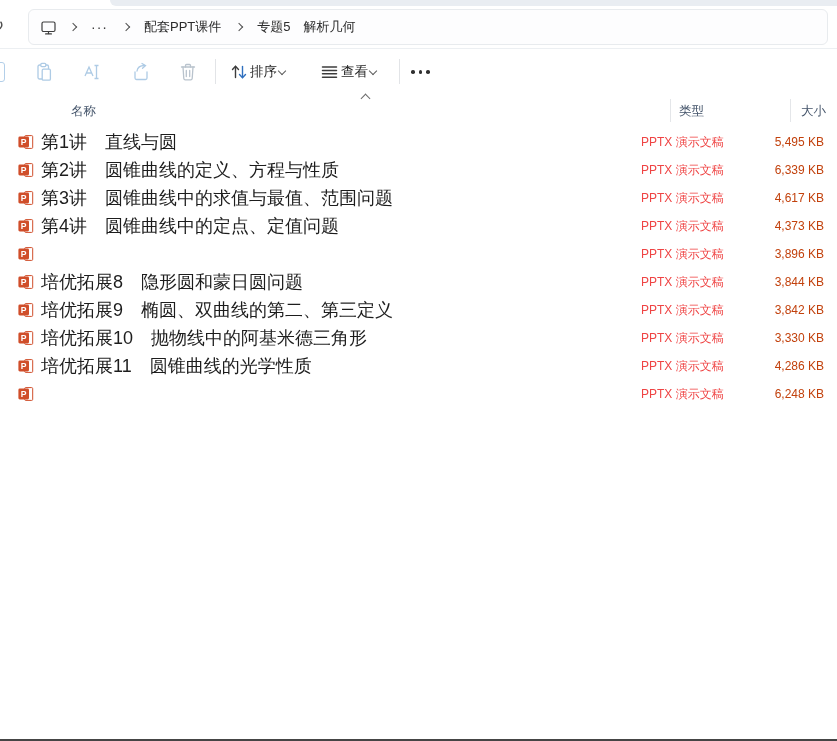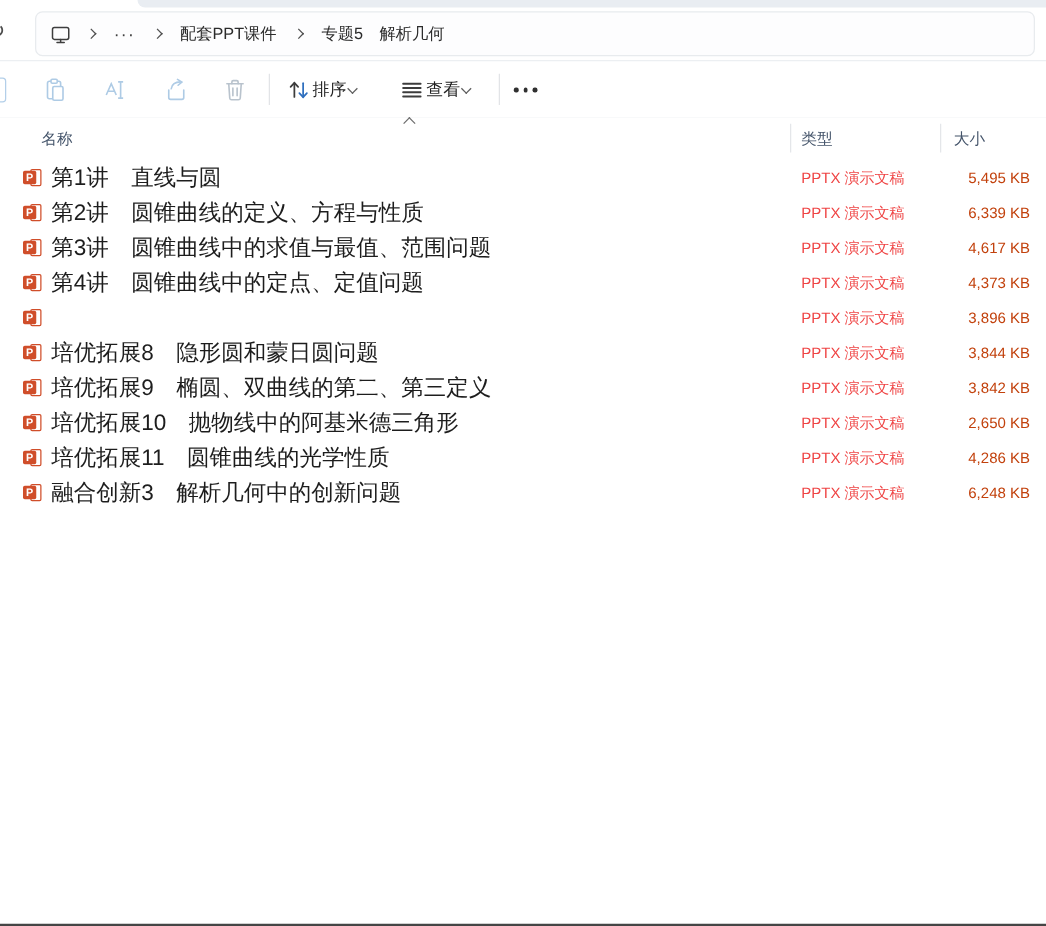--- a/index.html
+++ b/index.html
@@ -25,21 +25,21 @@
   .tb-btn{position:absolute;top:12px;width:22px;height:22px;display:flex;align-items:center;justify-content:center;}
   .tb-divider{position:absolute;top:10px;width:1px;height:25px;background:#e2e4e7;}
   .tb-group{position:absolute;top:9px;height:28px;display:flex;align-items:center;gap:2px;padding:0 6px;border-radius:4px;}
   .tb-label{font-size:13.5px;color:#1f1f1f;white-space:nowrap;}
   .chev-down{width:5px;height:5px;border-right:1.2px solid #5c5c5c;border-bottom:1.2px solid #5c5c5c;transform:rotate(45deg);margin-top:-3px;}
   .more-dots{position:absolute;top:12px;display:flex;gap:4px;align-items:center;height:22px;}
   .more-dots i{width:3.5px;height:3.5px;border-radius:50%;background:#303030;}
 
   
   .list-area{position:absolute;top:94px;left:0;right:0;bottom:2px;background:#fff;}
-  .header-row{position:relative;height:34px;}
+  .header-row{position:relative;height:34px;margin-left:38px;}
   .sort-asc{position:absolute;left:324px;top:1px;width:6px;height:6px;border-left:1.3px solid #6b6b6b;border-top:1.3px solid #6b6b6b;transform:rotate(45deg);}
   .col-h{position:absolute;top:9px;font-size:12.5px;color:#44546a;cursor:default;}
   .col-h.name{left:33px;}
   .col-h.type{left:641px;}
   .col-h.size{left:763px;}
   .hdr-div{position:absolute;top:5px;width:1px;height:23px;background:#e4e6e9;}
 
   
   .file-list{position:relative;}
   .file-row{position:relative;height:28px;display:flex;align-items:center;cursor:default;}
@@ -256,21 +256,21 @@
         <div class="file-row">
           <span class="icon">
             <svg width="16" height="16" viewBox="0 0 16 16">
               <rect x="6.7" y="1.6" width="8" height="12.8" rx="1" fill="#ffffff" stroke="#d04e2a" stroke-width="1"></rect>
               <rect x="0.4" y="2.6" width="10.6" height="10.8" rx="1.4" fill="#d04e2a"></rect>
               <text x="5.7" y="10.7" font-size="8.6" font-weight="bold" fill="#ffffff" text-anchor="middle" font-family="Liberation Sans, sans-serif">P</text>
             </svg>
           </span>
           <span class="fname">培优拓展10　抛物线中的阿基米德三角形</span>
           <span class="ftype">PPTX 演示文稿</span>
-          <span class="fsize">2,650 KB</span>
+          <span class="fsize">3,330 KB</span>
         </div>
 
         <div class="file-row">
           <span class="icon">
             <svg width="16" height="16" viewBox="0 0 16 16">
               <rect x="6.7" y="1.6" width="8" height="12.8" rx="1" fill="#ffffff" stroke="#d04e2a" stroke-width="1"></rect>
               <rect x="0.4" y="2.6" width="10.6" height="10.8" rx="1.4" fill="#d04e2a"></rect>
               <text x="5.7" y="10.7" font-size="8.6" font-weight="bold" fill="#ffffff" text-anchor="middle" font-family="Liberation Sans, sans-serif">P</text>
             </svg>
           </span>
@@ -280,21 +280,20 @@
         </div>
 
         <div class="file-row">
           <span class="icon">
             <svg width="16" height="16" viewBox="0 0 16 16">
               <rect x="6.7" y="1.6" width="8" height="12.8" rx="1" fill="#ffffff" stroke="#d04e2a" stroke-width="1"></rect>
               <rect x="0.4" y="2.6" width="10.6" height="10.8" rx="1.4" fill="#d04e2a"></rect>
               <text x="5.7" y="10.7" font-size="8.6" font-weight="bold" fill="#ffffff" text-anchor="middle" font-family="Liberation Sans, sans-serif">P</text>
             </svg>
           </span>
-          <span class="fname">融合创新3　解析几何中的创新问题</span>
           <span class="ftype">PPTX 演示文稿</span>
           <span class="fsize">6,248 KB</span>
         </div>
       </div>
   </div>
 
   <div class="bottom-edge"></div>
 </div>
 
 </body></html>

